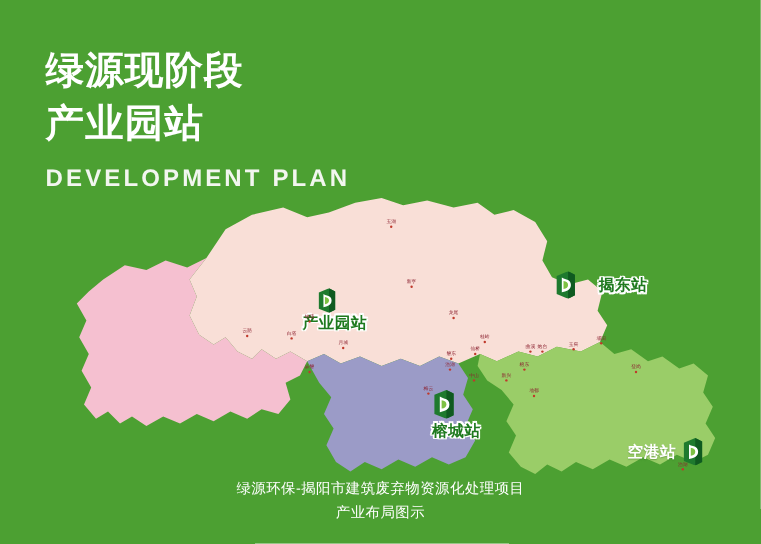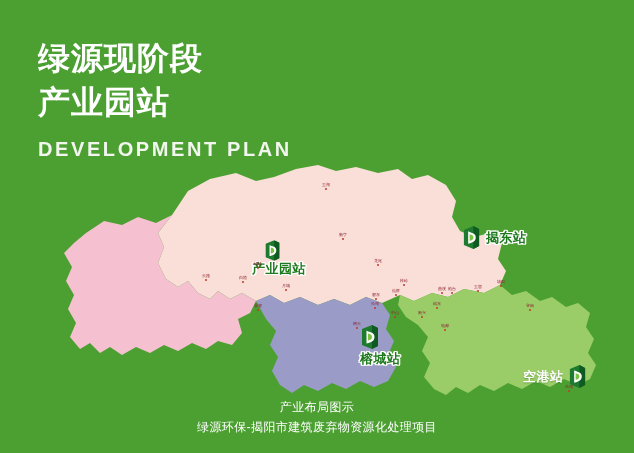--- a/index.html
+++ b/index.html
@@ -53,21 +53,21 @@
   #map-svg {
     display: block;
     width: 574px;
     height: 250px;
   }
   
   .station {
     position: absolute;
     display: flex;
     align-items: center;
-    gap: 5px;
+    gap: 18px;
     white-space: nowrap;
   }
   .station-name {
     font-size: 13px;
     font-weight: bold;
     letter-spacing: 0.5px;
   }
   .station-dark .station-name {
     color: #1F7A1F;
     text-shadow:
@@ -206,22 +206,22 @@
   </div>
 
   <div class="station station-light" id="station-konggang">
     <svg class="logo-mark" width="19" height="23" viewBox="0 0 40 48">
       <use href="#lvyuan-mark"></use>
     </svg>
     <span class="station-name">空港站</span>
   </div>
 
   <div id="caption">
+    <div>绿源环保-揭阳市建筑废弃物资源化处理项目</div>
     <div>产业布局图示</div>
-    <div>绿源环保-揭阳市建筑废弃物资源化处理项目</div>
   </div>
 
 <div class="town" style="left: 326px; top: 186px;"><span>玉湖</span><span class="dot"></span></div>
     <div class="town" style="left: 343px; top: 236px;"><span>新亨</span><span class="dot"></span></div>
     <div class="town" style="left: 378px; top: 262px;"><span>龙尾</span><span class="dot"></span></div>
     <div class="town" style="left: 258px; top: 265px;"><span>锡场</span><span class="dot"></span></div>
     <div class="town" style="left: 243px; top: 279px;"><span>白塔</span><span class="dot"></span></div>
     <div class="town" style="left: 206px; top: 277px;"><span>云路</span><span class="dot"></span></div>
     <div class="town" style="left: 286px; top: 287px;"><span>月城</span><span class="dot"></span></div>
     <div class="town" style="left: 258px; top: 307px;"><span>霖磐</span><span class="dot"></span></div>

